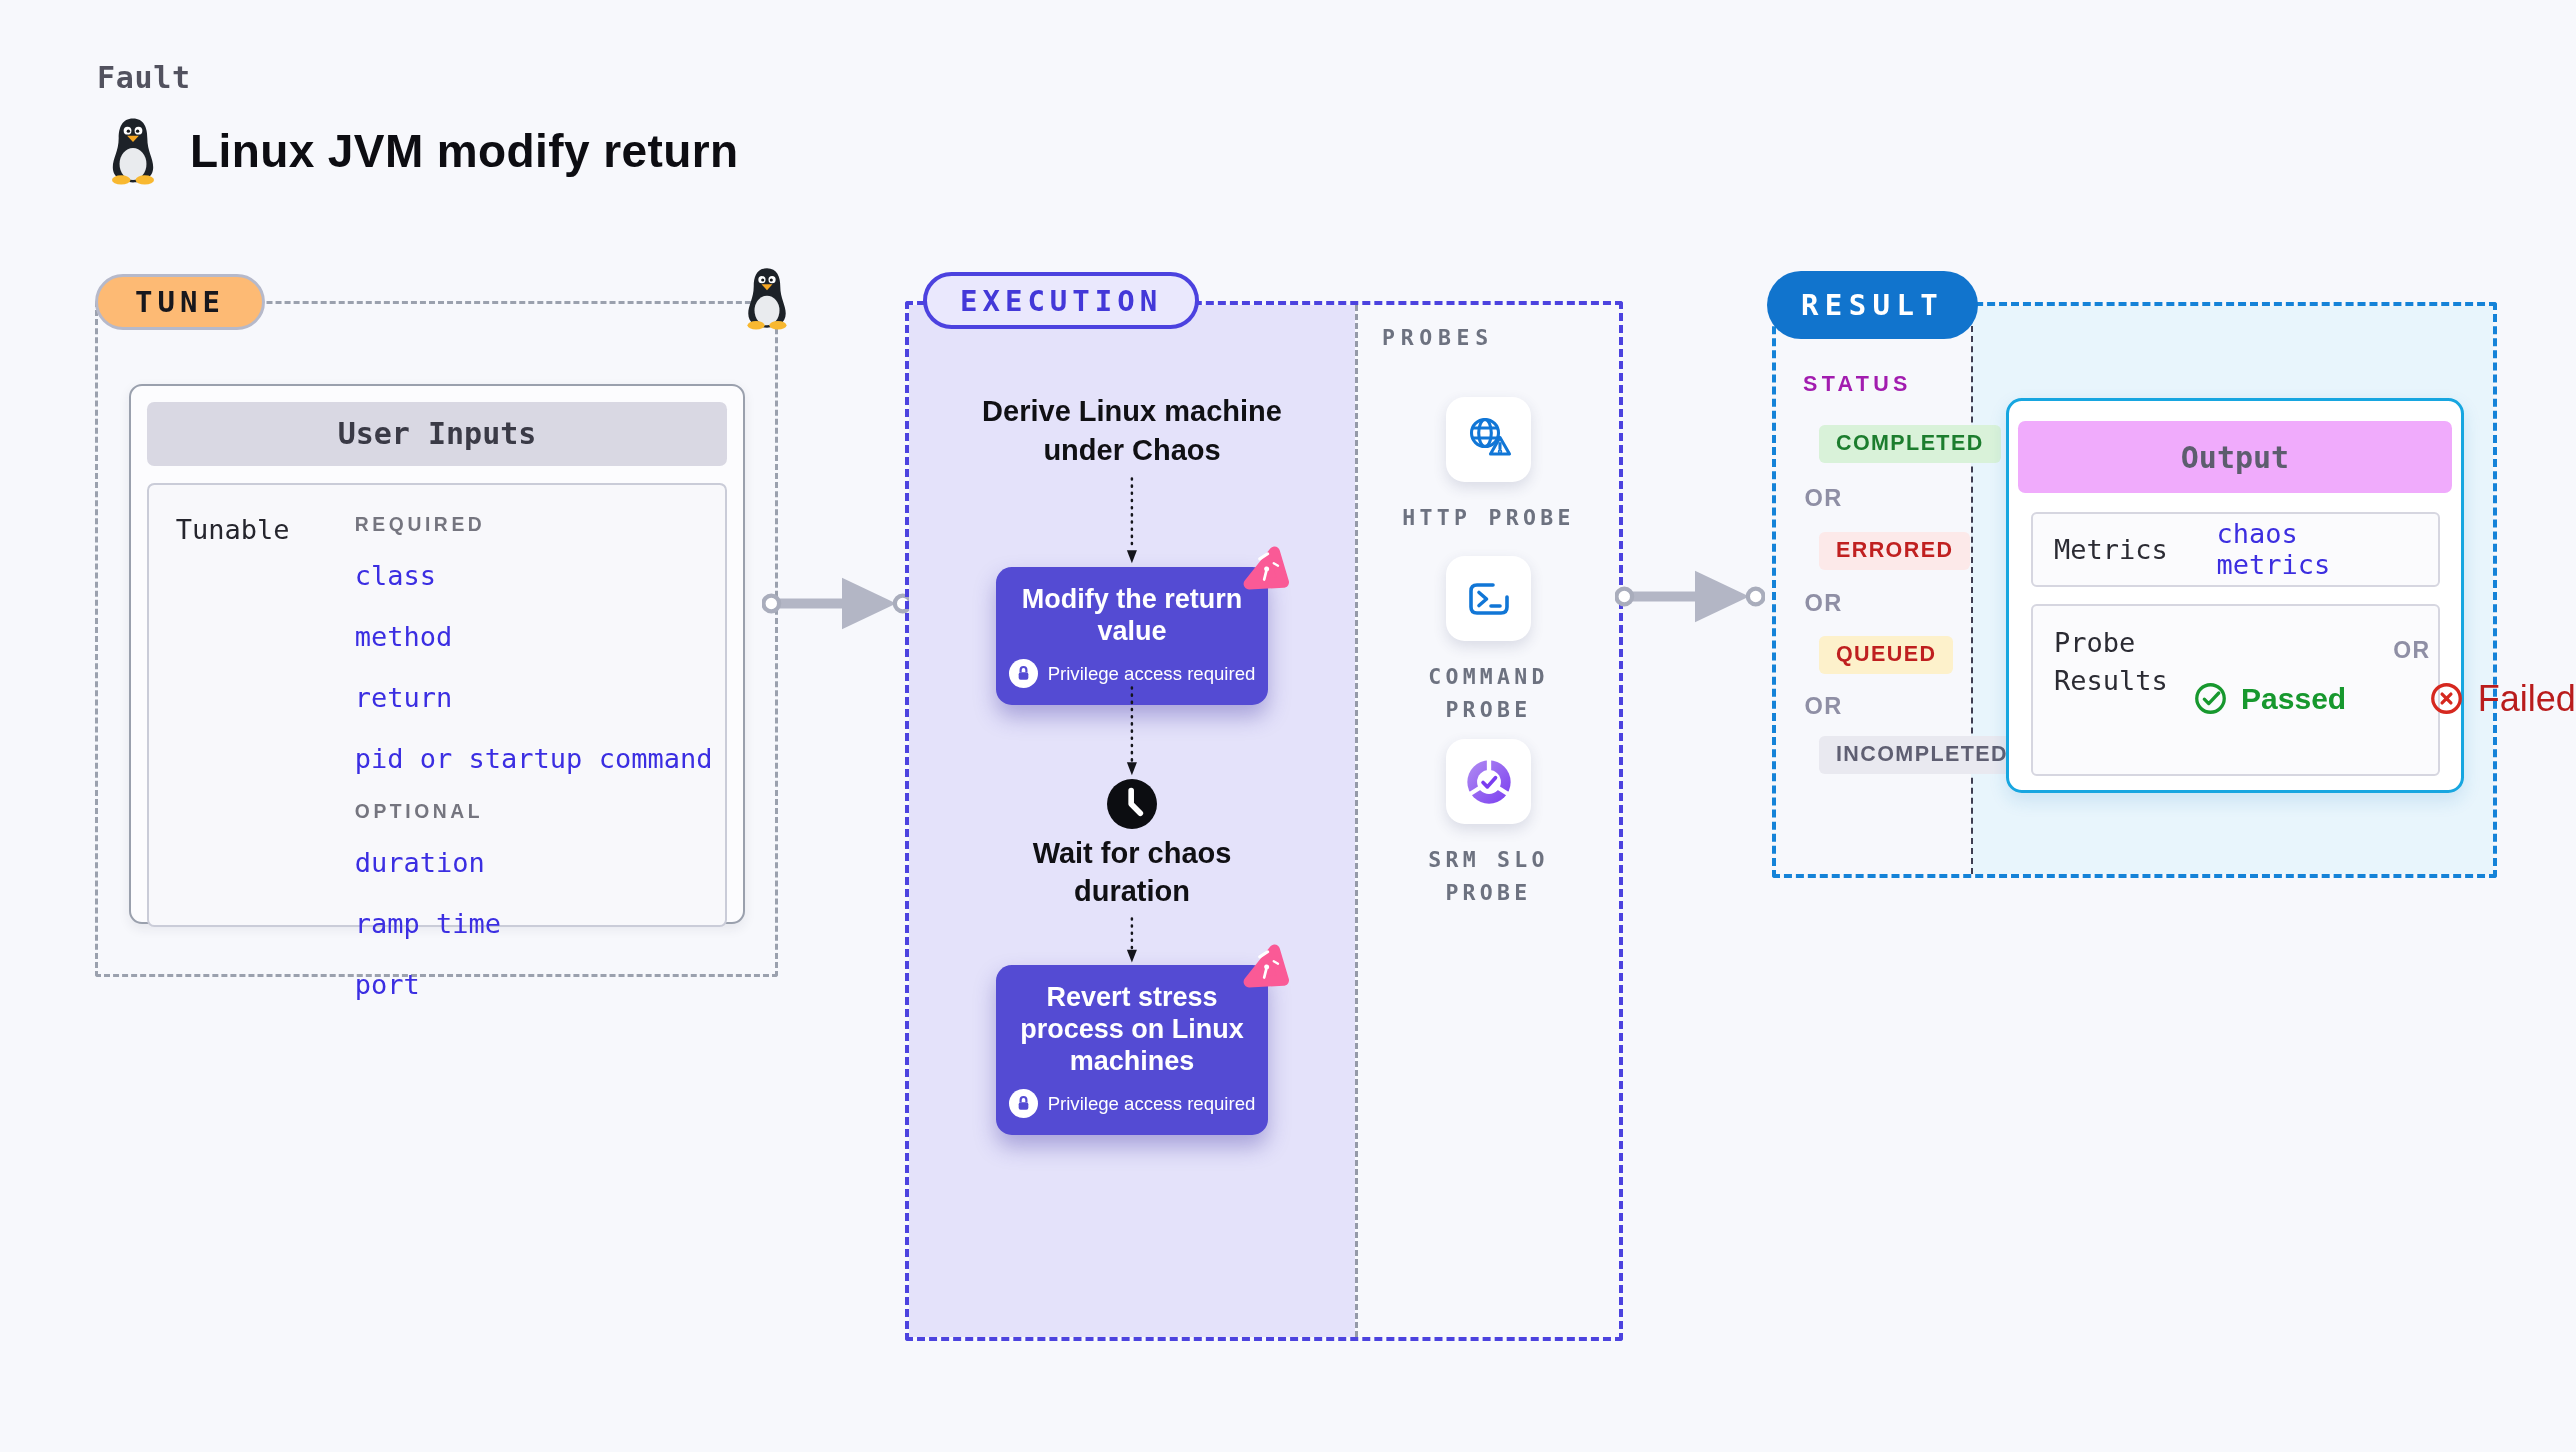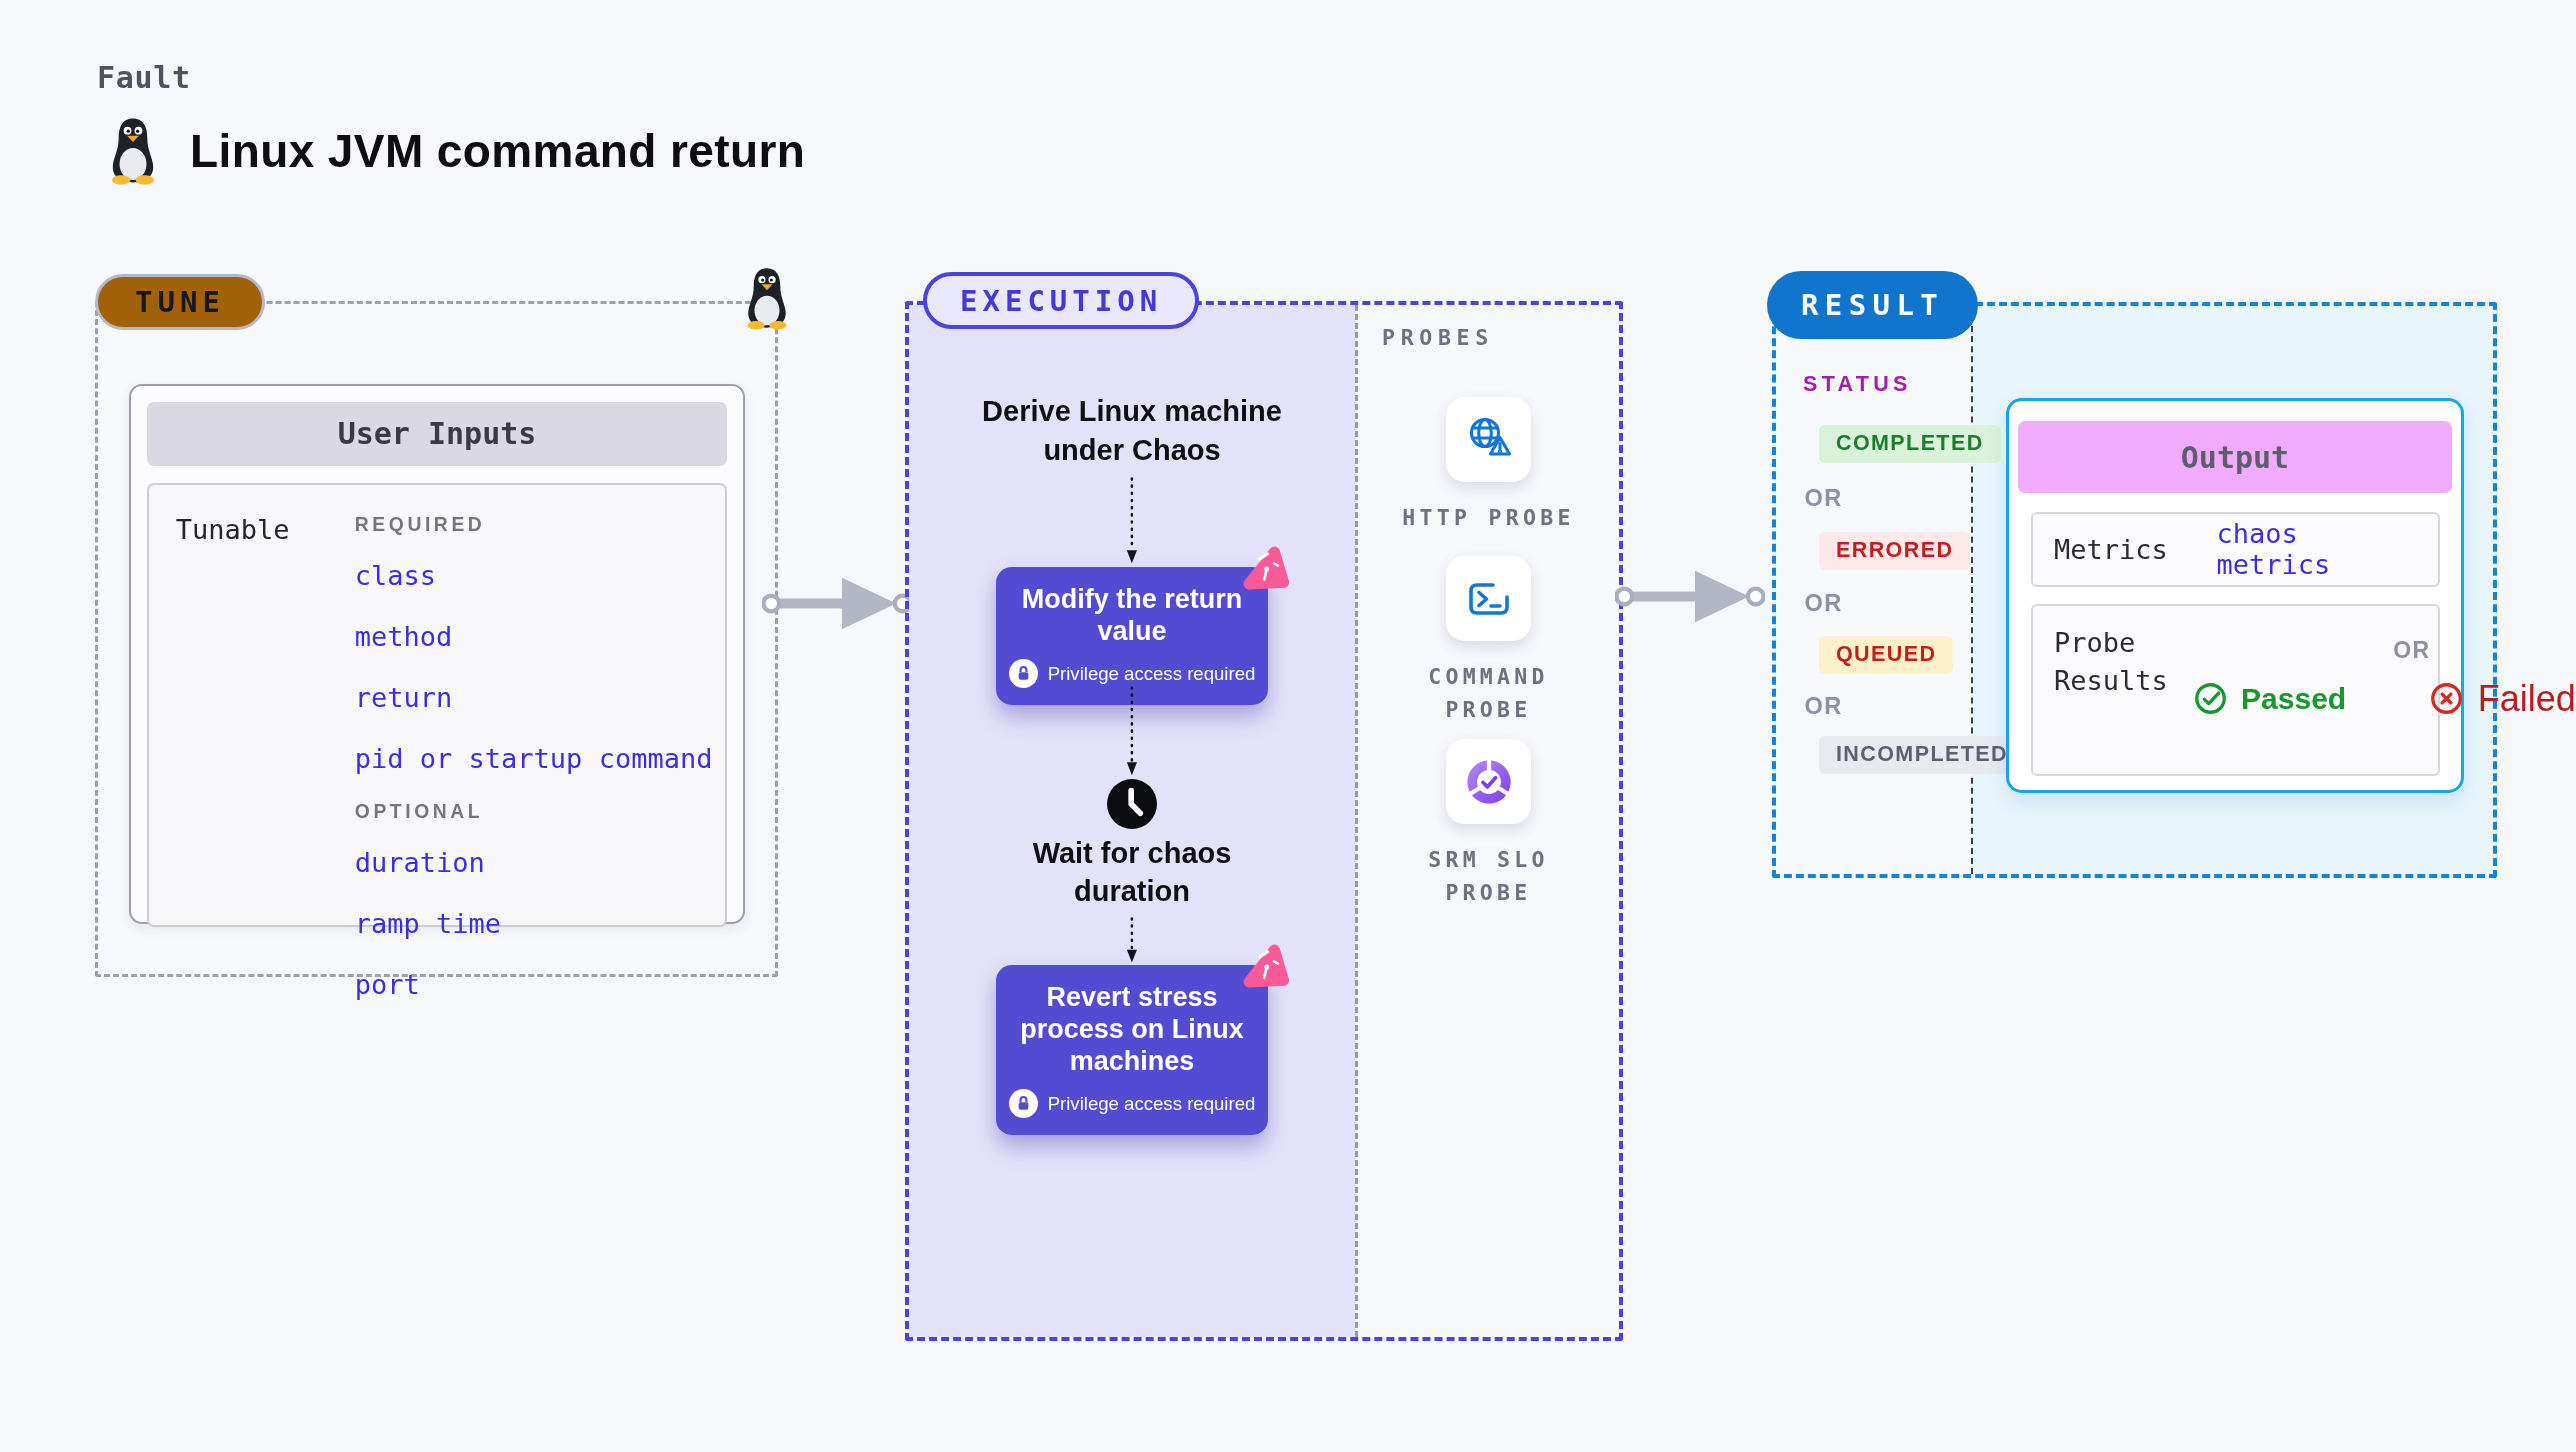--- a/index.html
+++ b/index.html
@@ -27,21 +27,21 @@
   }
 
   
   .pill {
     position:absolute; z-index:5; display:flex; align-items:center; justify-content:center;
     font-family:"DejaVu Sans Mono", monospace; font-weight:700;
     border-radius:34px; white-space:nowrap;
   }
   .pill-tune {
     left:95px; top:274px; height:56px; padding:0 37px;
-    background:#a16207; border:3.6px solid #b6b9ca; color:#17171d;
+    background:#fdba74; border:3.6px solid #b6b9ca; color:#17171d;
     font-size:29px; letter-spacing:5px;
   }
   .pill-exec {
     left:923px; top:272px; height:57px; padding:0 33px;
     background:#eae8fd; border:4.3px solid #4c42df; color:#4338d8;
     font-size:29px; letter-spacing:5px;
   }
   .pill-result {
     left:1767px; top:271px; height:68px; padding:0 34px;
     background:#1174cd; border:none; color:#ffffff;
@@ -246,21 +246,21 @@
     <path d="M32 3 C19 3 15 14 15 26 C15 42 8 50 8 61 C8 74 20 79 32 79 C44 79 56 74 56 61 C56 50 49 42 49 26 C49 14 45 3 32 3 Z" fill="#1d2228"></path>
     <ellipse cx="32" cy="57" rx="16" ry="19" fill="#e9ebee"></ellipse>
     <circle cx="25.5" cy="17.5" r="4.6" fill="#ffffff"></circle>
     <circle cx="38.5" cy="17.5" r="4.6" fill="#ffffff"></circle>
     <circle cx="26.5" cy="18" r="2" fill="#15181c"></circle>
     <circle cx="37.5" cy="18" r="2" fill="#15181c"></circle>
     <path d="M25 23.5 L39 23.5 L32 31 Z" fill="#f5a623"></path>
     <ellipse cx="18" cy="76" rx="11" ry="5.5" fill="#f8b830"></ellipse>
     <ellipse cx="46" cy="76" rx="11" ry="5.5" fill="#f8b830"></ellipse>
   </svg>
-  <div class="page-title">Linux JVM command return</div>
+  <div class="page-title">Linux JVM modify return</div>
 </div>
 
 <div class="tune-box"></div>
 <div class="pill pill-tune">TUNE</div>
 <svg class="tune-tux" viewBox="0 0 64 82">
   <path d="M32 3 C19 3 15 14 15 26 C15 42 8 50 8 61 C8 74 20 79 32 79 C44 79 56 74 56 61 C56 50 49 42 49 26 C49 14 45 3 32 3 Z" fill="#1d2228"></path>
   <ellipse cx="32" cy="57" rx="16" ry="19" fill="#e9ebee"></ellipse>
   <circle cx="25.5" cy="17.5" r="4.6" fill="#ffffff"></circle>
   <circle cx="38.5" cy="17.5" r="4.6" fill="#ffffff"></circle>
   <circle cx="26.5" cy="18" r="2" fill="#15181c"></circle>

